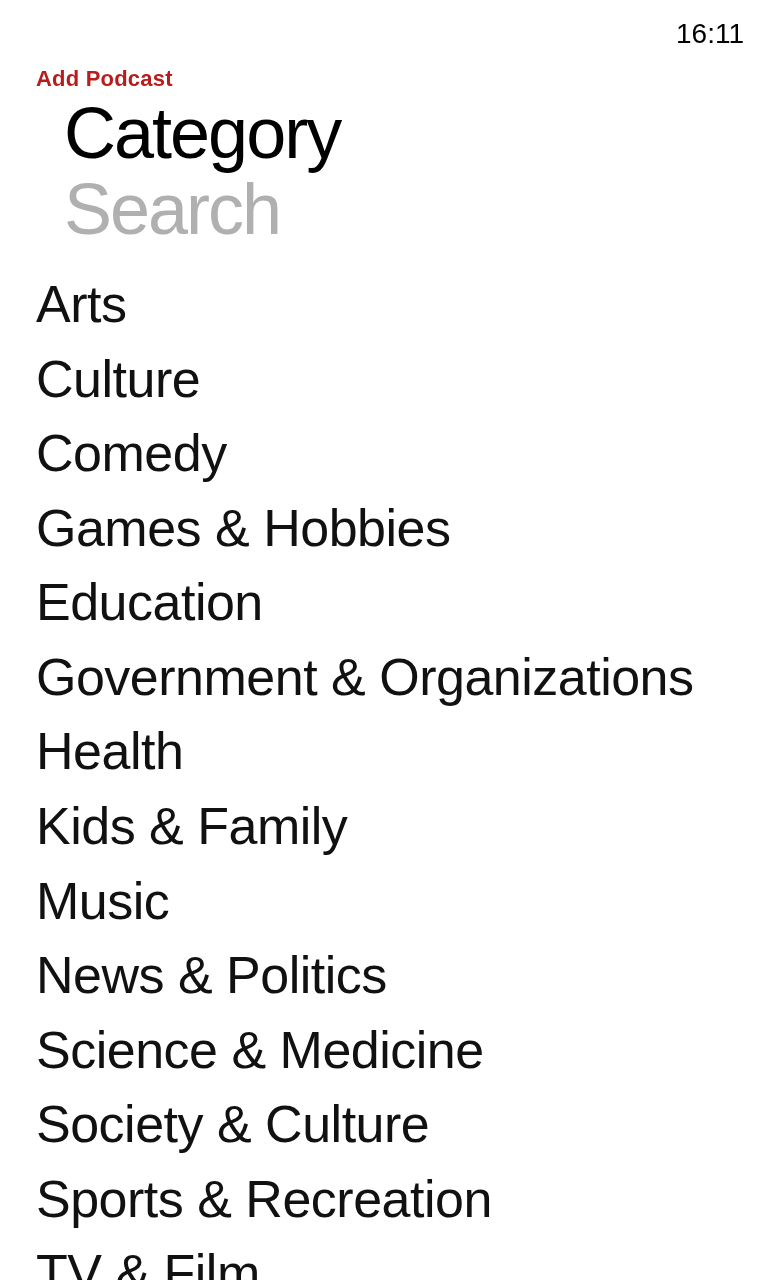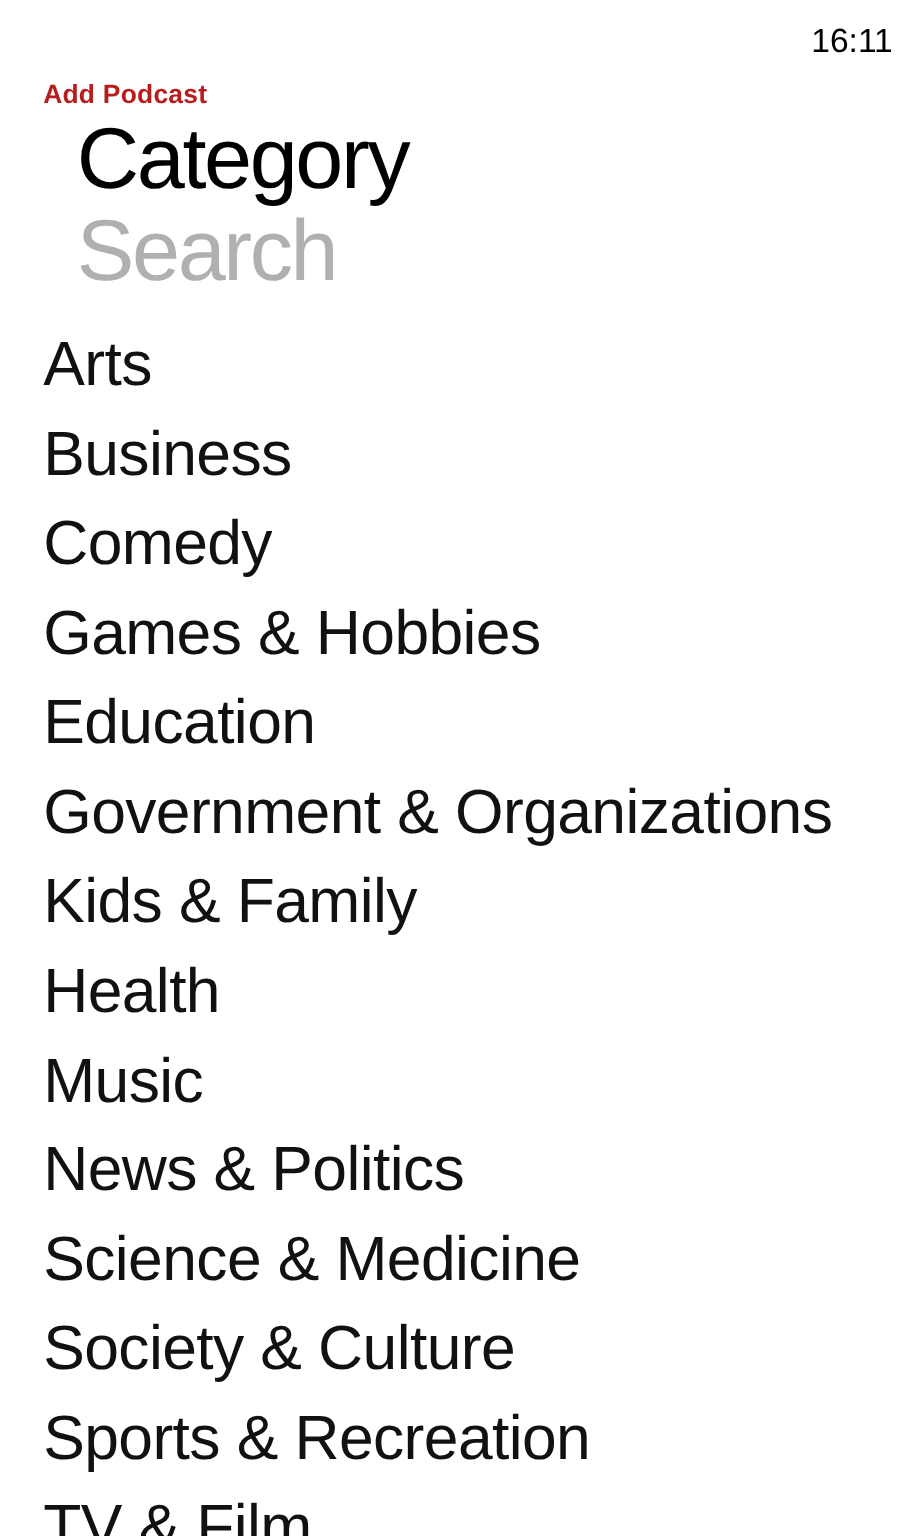--- a/index.html
+++ b/index.html
@@ -91,26 +91,26 @@
 <div class="header">
   <div class="add-podcast-label">Add Podcast</div>
   <div class="tabs-row">
     <span class="tab-category">Category</span>
     <span class="tab-search">Search</span>
   </div>
 </div>
 
 <div class="category-list" id="category-list">
 <div class="category-item">Arts</div>
-    <div class="category-item">Business</div>
+    <div class="category-item">Culture</div>
     <div class="category-item">Comedy</div>
     <div class="category-item">Games &amp; Hobbies</div>
     <div class="category-item">Education</div>
     <div class="category-item">Government &amp; Organizations</div>
+    <div class="category-item">Health</div>
     <div class="category-item">Kids &amp; Family</div>
-    <div class="category-item">Health</div>
     <div class="category-item">Music</div>
     <div class="category-item">News &amp; Politics</div>
     <div class="category-item">Science &amp; Medicine</div>
     <div class="category-item">Society &amp; Culture</div>
     <div class="category-item">Sports &amp; Recreation</div>
     <div class="category-item">TV &amp; Film</div>
   </div>
 
 </body></html>

